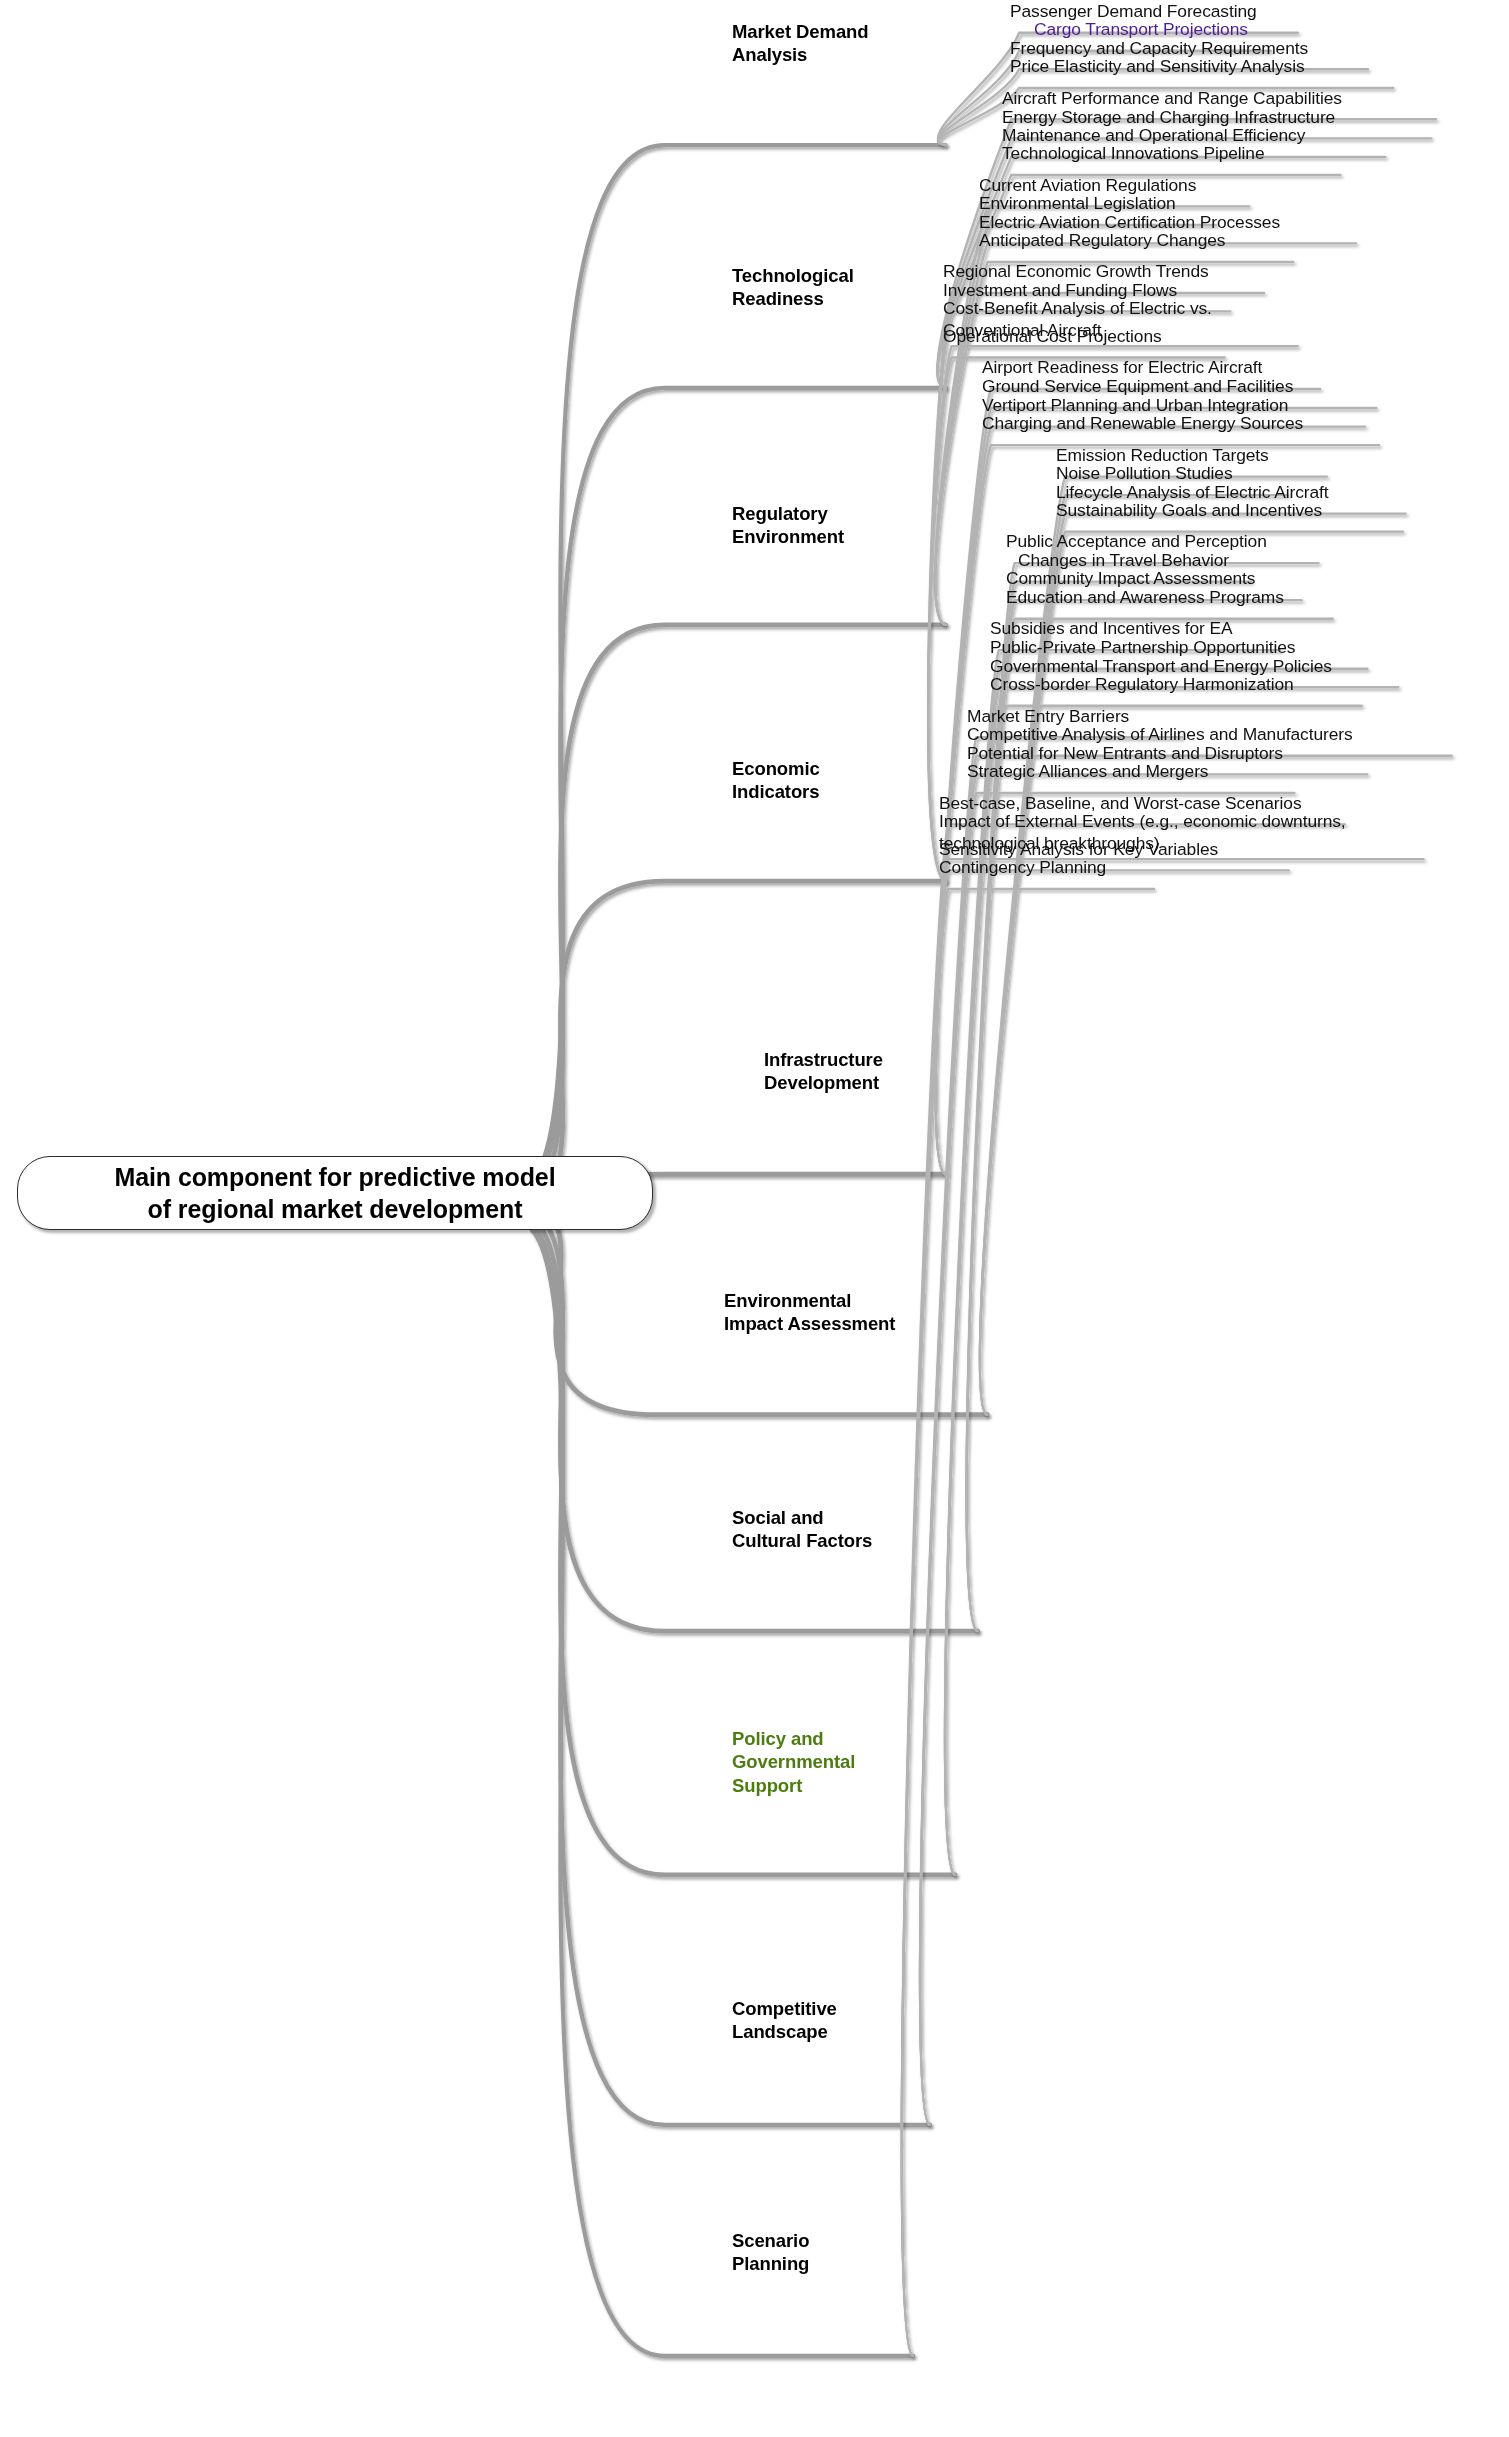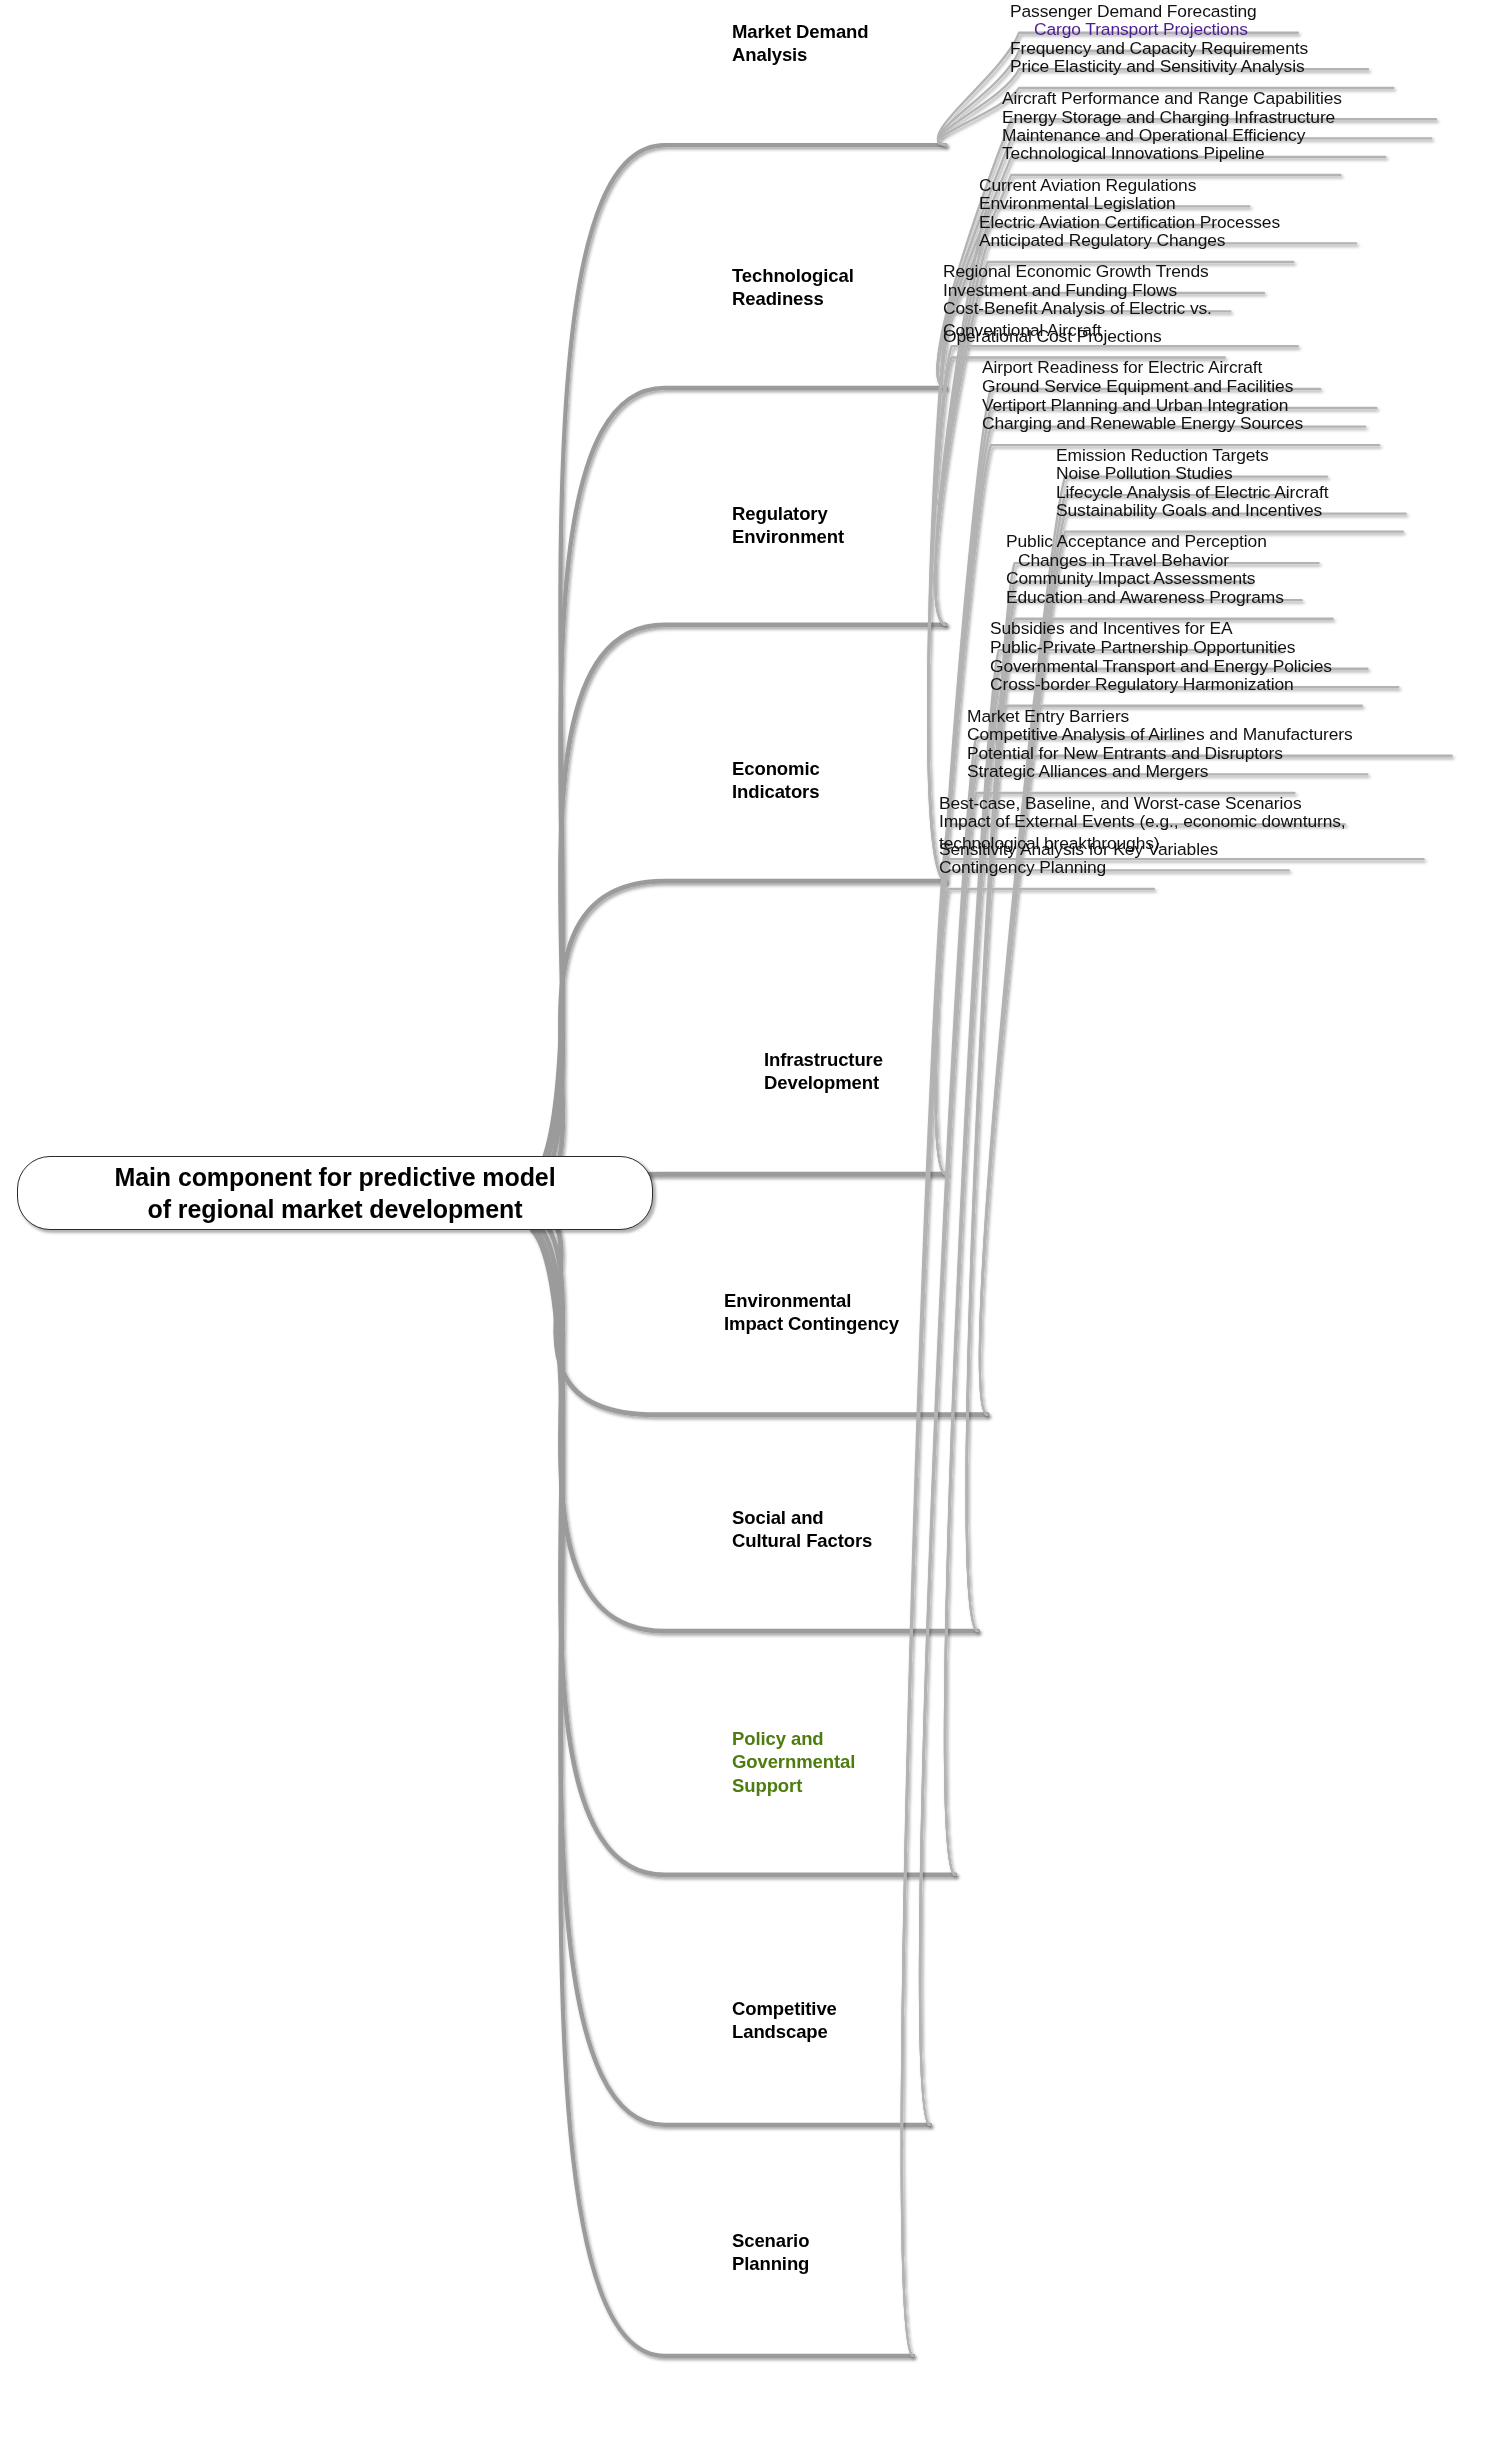--- a/index.html
+++ b/index.html
@@ -145,21 +145,21 @@
 Analysis</div>
       <div class="branch-label" style="left: 732px; top: 264px; color: rgb(0, 0, 0);">Technological
 Readiness</div>
       <div class="branch-label" style="left: 732px; top: 502px; color: rgb(0, 0, 0);">Regulatory
 Environment</div>
       <div class="branch-label" style="left: 732px; top: 757px; color: rgb(0, 0, 0);">Economic
 Indicators</div>
       <div class="branch-label" style="left: 732px; top: 1048px; color: rgb(0, 0, 0); margin-left: 32px;">Infrastructure
 Development</div>
       <div class="branch-label" style="left: 724px; top: 1289px; color: rgb(0, 0, 0);">Environmental
-Impact Contingency</div>
+Impact Assessment</div>
       <div class="branch-label" style="left: 732px; top: 1506px; color: rgb(0, 0, 0);">Social and
 Cultural Factors</div>
       <div class="branch-label" style="left: 732px; top: 1727px; color: #4d7c0f;">Policy and
 Governmental
 Support</div>
       <div class="branch-label" style="left: 732px; top: 1997px; color: rgb(0, 0, 0);">Competitive
 Landscape</div>
       <div class="branch-label" style="left: 732px; top: 2229px; color: rgb(0, 0, 0);">Scenario
 Planning</div>
     </div>

